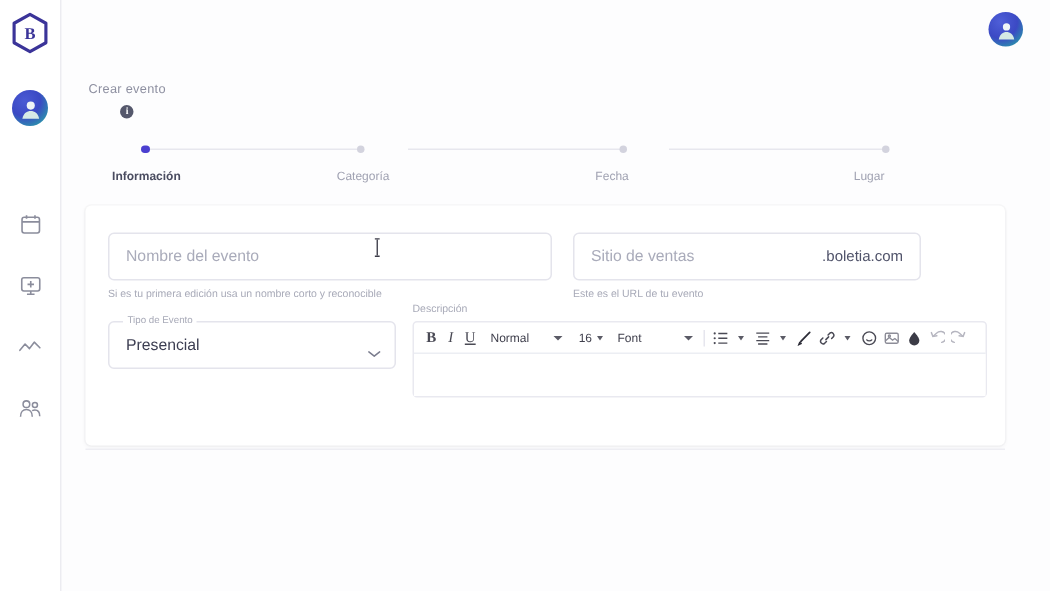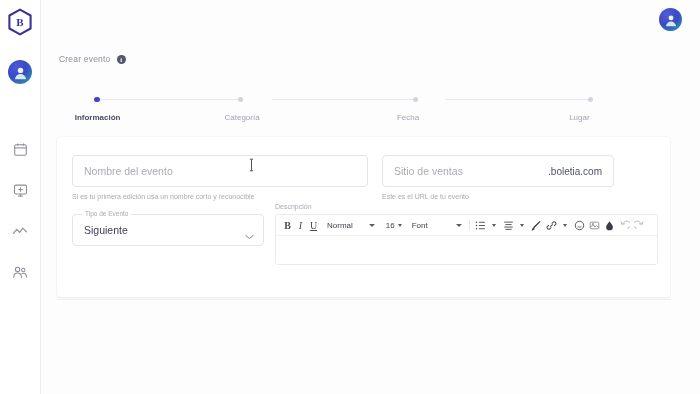--- a/index.html
+++ b/index.html
@@ -34,21 +34,21 @@
   
   .topbar { position:absolute; left:41px; top:0; right:0; height:40px; }
   .top-avatar {
     position:absolute; right: 18px; top: 8px;
     width: 23px; height: 23px; border-radius:50%;
     background: radial-gradient(circle at 35% 28%, #4f5fd8 0%, #3b49c4 50%, #21b59f 100%);
     display:flex; align-items:center; justify-content:center; cursor:pointer;
   }
 
   
-  .page-head { position:absolute; left: 59px; top: 54px; display:flex; align-items:center; gap:6px; }
+  .page-head { position:absolute; left: 59px; top: 54px; display:flex; align-items:center; gap:6px;flex-direction:column; }
   .page-head .title { font-size: 8.5px; color: #8d8fa0; letter-spacing: .2px; }
   .info-dot {
     width: 9px; height: 9px; border-radius: 50%;
     background: #55586c; color:#fff;
     font-size: 6.5px; line-height: 9px; text-align:center;
     font-family: "Liberation Serif", serif; font-weight: bold;
   }
 
   
   .stepper { position:absolute; left: 57px; top: 95px; right: 30px; height: 38px; }
@@ -246,21 +246,21 @@
       <div class="txt-field">
         <input type="text" placeholder="Sitio de ventas" style="">
         <span class="suffix">.boletia.com</span>
       </div>
       <div class="help">Este es el URL de tu evento</div>
     </div>
 
     <div class="sel-wrap" style="left:15px; top:77px; width:192px;">
       <div class="sel-box">
         <span class="sel-label">Tipo de Evento</span>
-        <span class="sel-value">Siguiente</span>
+        <span class="sel-value">Presencial</span>
         <span class="caret">
           <svg width="9" height="6" viewBox="0 0 10 6" fill="none" stroke="#7b7d8e" stroke-width="1.1" stroke-linecap="round" stroke-linejoin="round">
             <path d="M1 1.4 L5 4.6 L9 1.4"></path>
           </svg>
         </span>
       </div>
     </div>
 
     <div class="editor-wrap" style="left:218px; top:66px; width:383px;">
       <div class="editor-label">Descripción</div>

